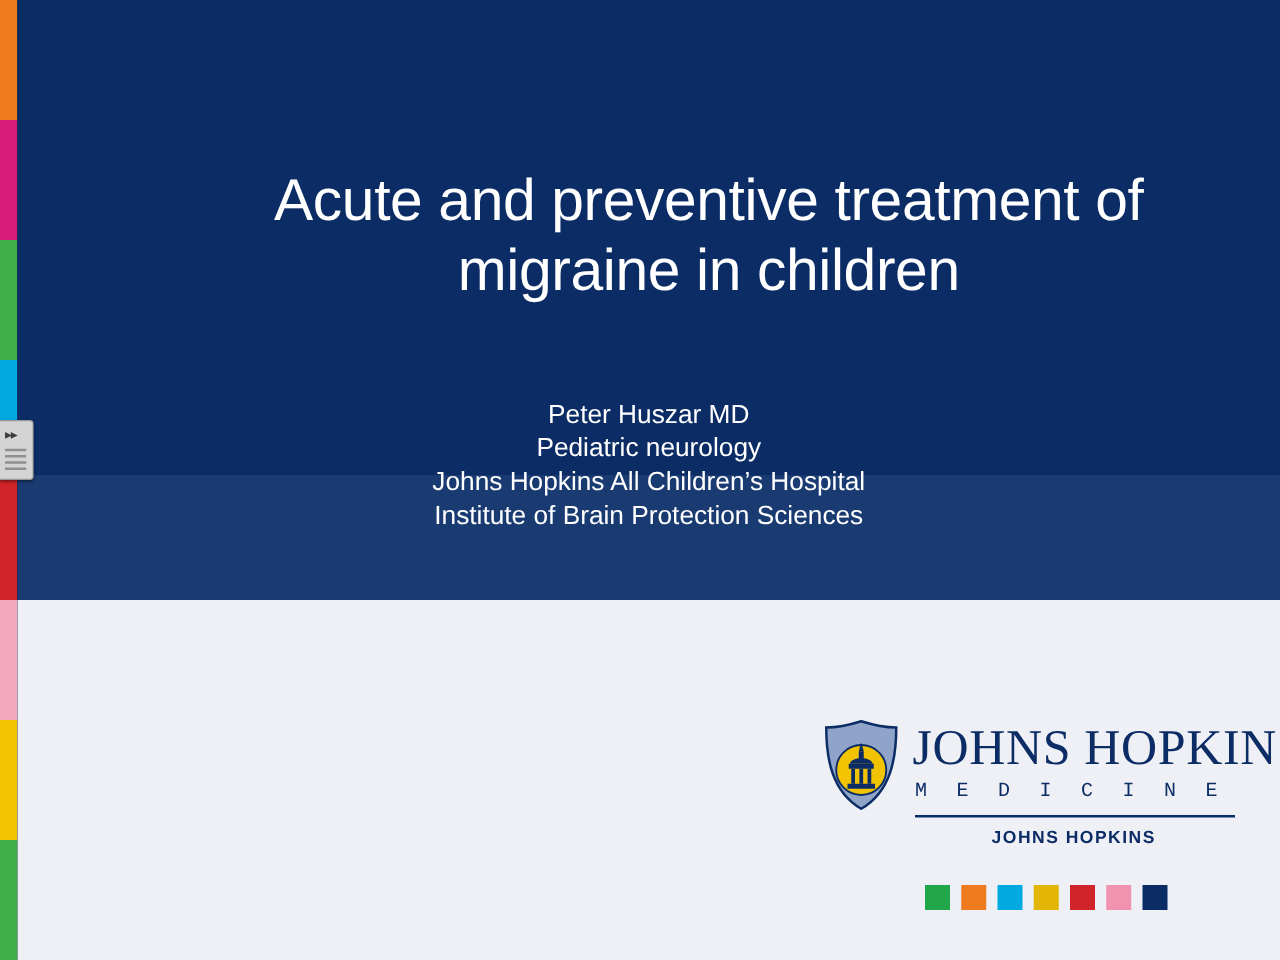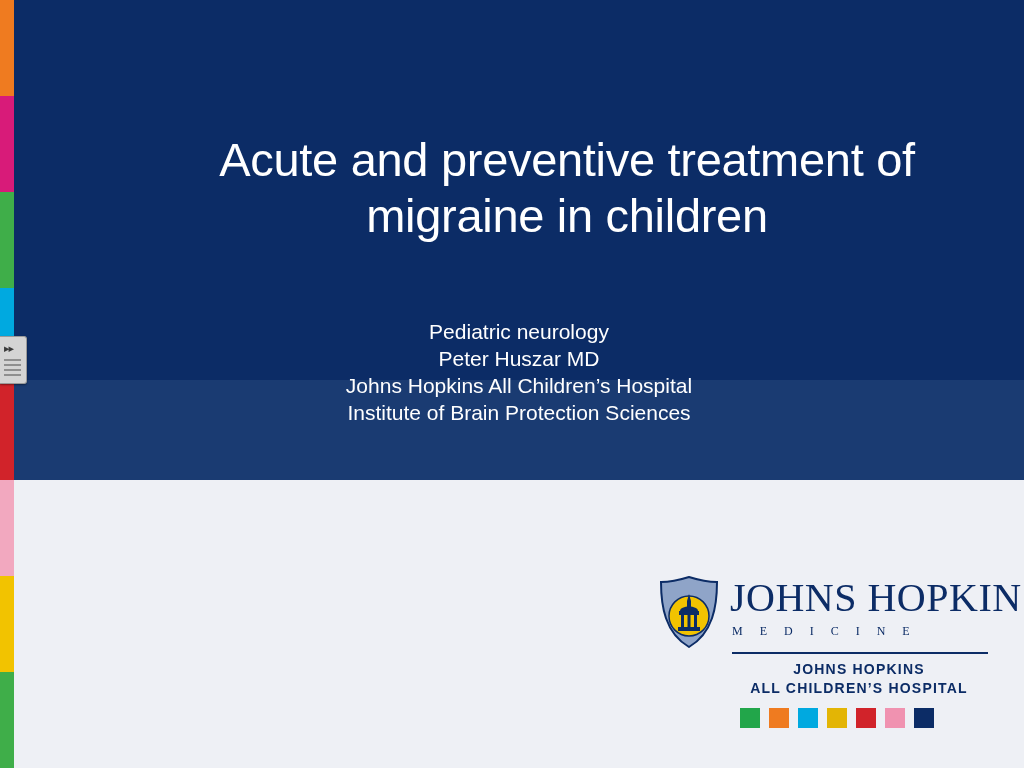--- a/index.html
+++ b/index.html
@@ -124,22 +124,22 @@
     font-size: 40px;
     line-height: 44px;
     letter-spacing: 0.5px;
     white-space: nowrap;
   }
   .jh-medicine {
     position: absolute;
     left: 84px;
     top: 56px;
     color: #0c2c66;
-    font-family: Liberation Serif, serif;
-    font-size: 12px;
+    font-family: Liberation Mono, monospace;
+    font-size: 16px;
     letter-spacing: 7px;
     white-space: nowrap;
   }
   .rule {
     position: absolute;
     left: 84px;
     top: 84px;
     width: 256px;
     height: 2px;
     background: #0c2c66;
@@ -224,22 +224,22 @@
 
   <div class="slide">
     <div class="slide-top"></div>
     <div class="slide-mid"></div>
     <div class="slide-bottom"></div>
 
     <div class="title">Acute and preventive treatment of
 migraine in children</div>
 
     <div class="subtitle">
+      <span class="line">Peter Huszar MD</span>
       <span class="line">Pediatric neurology</span>
-      <span class="line">Peter Huszar MD</span>
       <span class="line">Johns Hopkins All Children’s Hospital</span>
       <span class="line">Institute of Brain Protection Sciences</span>
     </div>
 
     <div class="logo-block">
       <svg class="shield" viewBox="0 0 62 72">
         <path d="M31 1 C31 1 47 6 59 6 C59 30 55 57 31 71 C7 57 3 30 3 6 C15 6 31 1 31 1 Z" fill="#8fa4c8" stroke="#0c2c66" stroke-width="2"></path>
         <circle cx="31" cy="40" r="20" fill="#f2c300" stroke="#0c2c66" stroke-width="1.5"></circle>
         <path d="M31 18 L33 25 L29 25 Z" fill="#0c2c66"></path>
         <rect x="29" y="25" width="4" height="7" fill="#0c2c66"></rect>
@@ -250,21 +250,20 @@
         <rect x="36" y="39" width="3" height="12" fill="#0c2c66"></rect>
         <rect x="20" y="51" width="22" height="4" fill="#0c2c66"></rect>
       </svg>
 
       <div class="jh-wordmark">JOHNS HOPKINS</div>
       <div class="jh-medicine">M E D I C I N E</div>
       <div class="rule"></div>
 
       <div class="affil">
         <span class="line">JOHNS HOPKINS</span>
-        <span class="line">ALL CHILDREN’S HOSPITAL</span>
       </div>
 
       <div class="swatch-row">
         <div class="sq" style="background:#22a64a"></div>
         <div class="sq" style="background:#ef7b20"></div>
         <div class="sq" style="background:#00a9e0"></div>
         <div class="sq" style="background:#e3b505"></div>
         <div class="sq" style="background:#d1232a"></div>
         <div class="sq" style="background:#f092b0"></div>
         <div class="sq" style="background:#0c2c66"></div>

